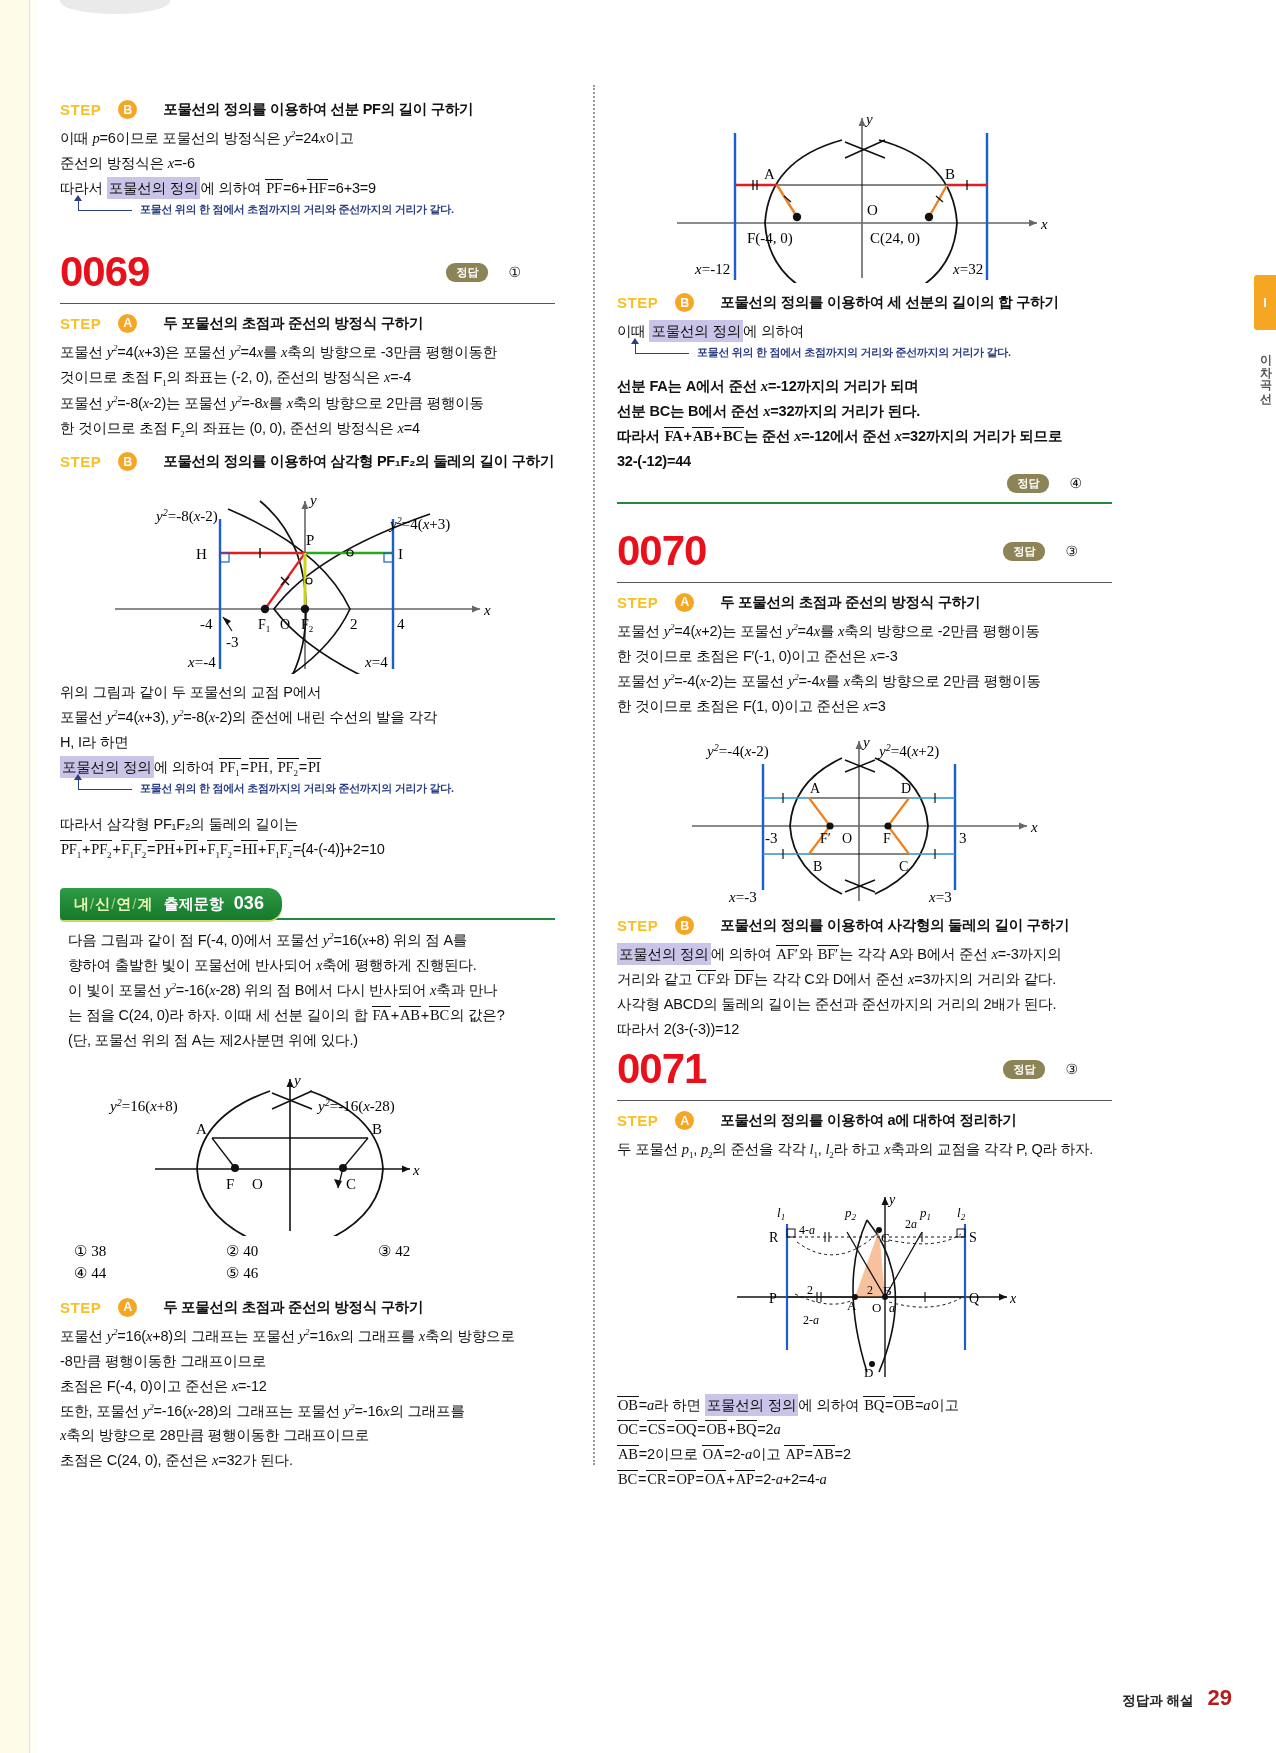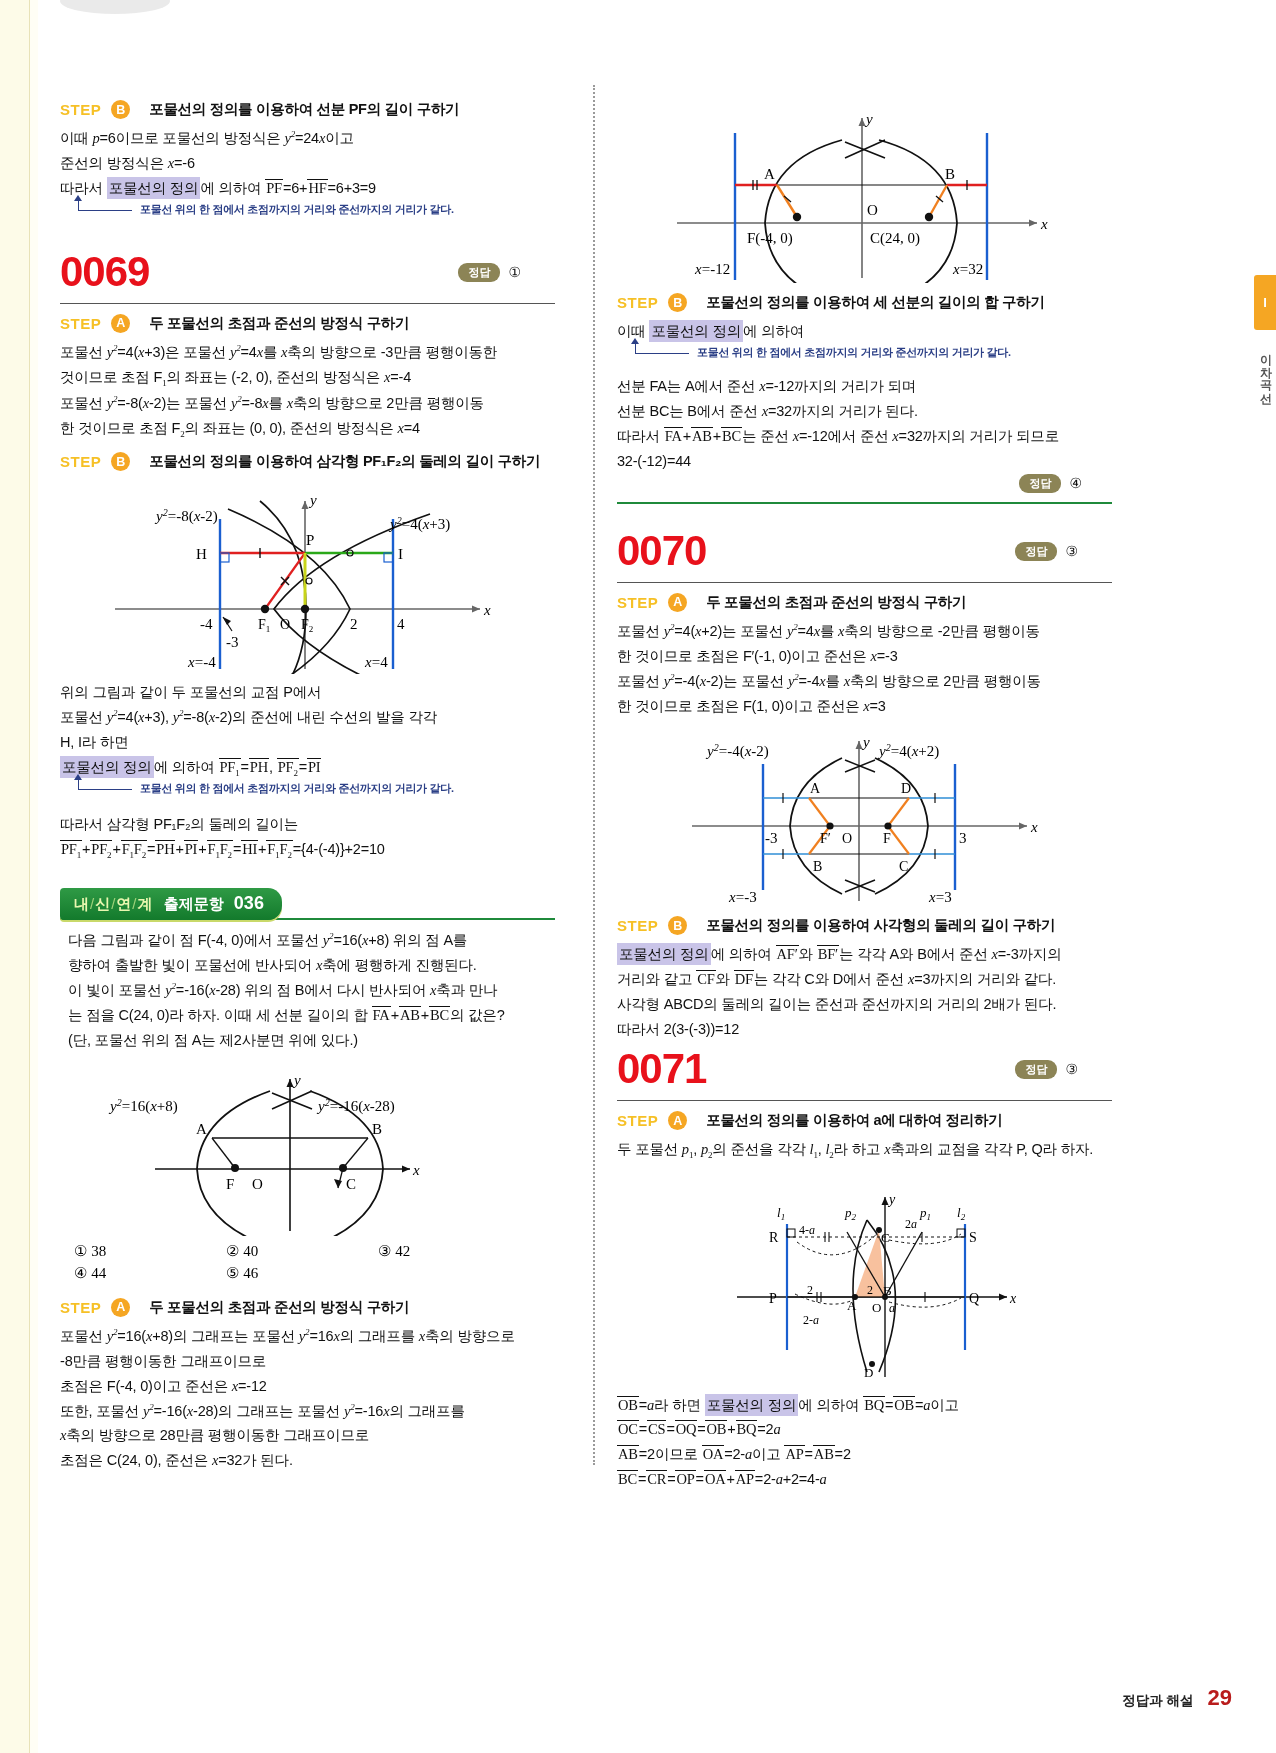--- a/index.html
+++ b/index.html
@@ -50,21 +50,21 @@
 
   
   .ko { font-size:14.5px; color:#111; line-height:1.72; letter-spacing:-0.2px; }
   .mi { font-family:"Liberation Serif", serif; font-style:italic; }
   .mr { font-family:"Liberation Serif", serif; font-style:normal; }
   sup.ex{ font-size:9px; vertical-align:super; font-family:"Liberation Serif",serif; font-style:italic;}
   sub.sb{ font-size:9px; vertical-align:sub; font-family:"Liberation Serif",serif; font-style:normal;}
   .ovl{ border-top:1px solid #111; padding:0 1px; display:inline-block; line-height:1.15;}
 
   
-  .step{ display:flex; align-items:center; gap:13px; margin:10px 0 7px 0;}
+  .step{ display:flex; align-items:center; gap:20px; margin:10px 0 7px 0;}
   .step-word{
     font-weight:bold; font-size:15px; color:#f6c026;
     letter-spacing:0.5px; font-family:"Liberation Sans", sans-serif;
   }
   .step-badge{
     width:19px;height:19px;border-radius:50%;
     background:#f5a623; color:#fff; font-size:12.5px; font-weight:bold;
     display:inline-flex; align-items:center; justify-content:center;
     margin-left:-3px;
   }
@@ -73,21 +73,21 @@
   
   .prob-num{
     color:#e8111b; font-size:42px; font-weight:bold;
     font-family:"Liberation Sans", sans-serif; letter-spacing:-1px;
     line-height:1; margin-top:6px;
   }
   .prob-head{ position:relative; height:48px; }
   .prob-rule{ border-top:1.6px solid #555; margin-top:4px; }
   .ans-pill{
     position:absolute; right:34px; top:12px;
-    display:flex; align-items:center; gap:8px;
+    display:flex; align-items:center; gap:20px;
   }
   .ans-badge{
     background:#8c8456; color:#fff; font-size:11px; font-weight:bold;
     border-radius:9px; padding:2px 10px;
   }
   .ans-circ{ font-family:"Liberation Serif",serif; font-size:14px; color:#111;}
 
   
   .hl{ background:#c9c4e8; padding:3px 2px; }
   
@@ -392,21 +392,21 @@
       <span class="step-title">포물선의 정의를 이용하여 세 선분의 길이의 합 구하기</span>
     </div>
     <div class="ko">
       <div>이때 <span class="hl">포물선의 정의</span>에 의하여</div>
     </div>
     <div class="note">
       <span class="note-arrow"></span>
       <span class="note-line"></span>
       <span class="note-text">포물선 위의 한 점에서 초점까지의 거리와 준선까지의 거리가 같다.</span>
     </div>
-    <div class="ko" style="margin-top:8px;">
+    <div class="ko" style="margin-top:8px;font-weight:bold;">
       <div>선분 FA는 A에서 준선 <span class="mi">x</span>=-12까지의 거리가 되며</div>
       <div>선분 BC는 B에서 준선 <span class="mi">x</span>=32까지의 거리가 된다.</div>
       <div>따라서 <span class="ovl mr">FA</span>+<span class="ovl mr">AB</span>+<span class="ovl mr">BC</span>는 준선 <span class="mi">x</span>=-12에서 준선 <span class="mi">x</span>=32까지의 거리가 되므로</div>
       <div>32-(-12)=44</div>
     </div>
     <div style="position:relative; height:24px;">
       <div class="ans-pill" style="top:0; right:30px;">
         <span class="ans-badge">정답</span>
         <span class="ans-circ">④</span>
       </div>

